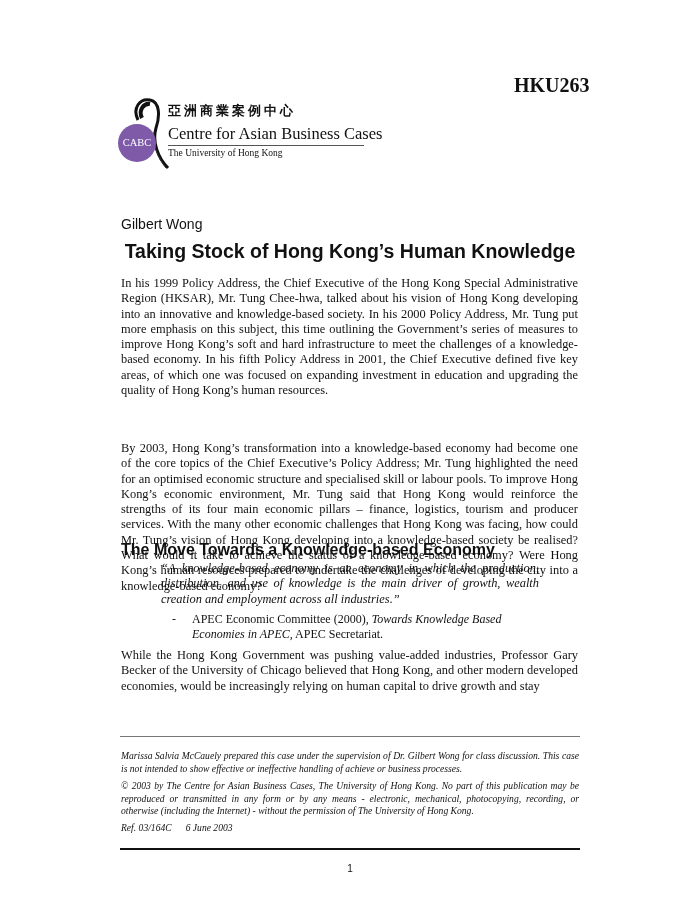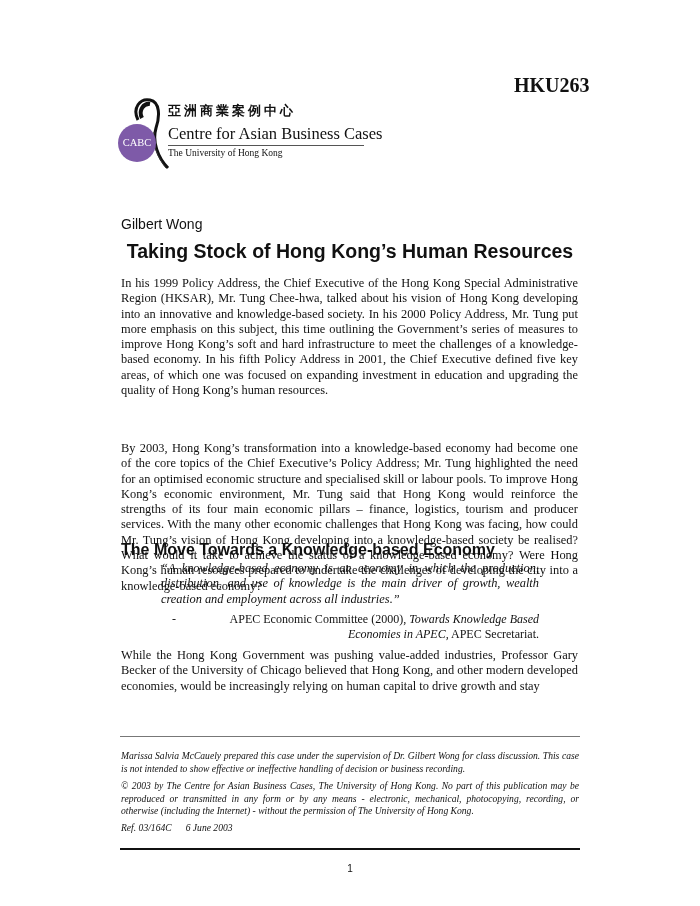--- a/index.html
+++ b/index.html
@@ -15,21 +15,21 @@
     .logo .uni { position: absolute; left: 50px; top: 52px; font-family: "Liberation Serif", serif; font-size: 9.5px; color: #111; white-space: nowrap; }
     .author { left: 121px; top: 216px; font-family: "Liberation Sans", sans-serif; font-size: 14px; text-align: center; }
     .title { left: 0; width: 700px; top: 240px; text-align: center; font-family: "Liberation Sans", sans-serif; font-weight: bold; font-size: 19.5px; }
     .para { left: 121px; width: 457px; font-family: "Liberation Serif", serif; font-size: 12.4px; line-height: 15.3px; text-align: justify; }
     .p1 { top: 276px; }
     .p2 { top: 401px; margin-top: 40px; }
     .p3 { top: 648px; }
     .heading { left: 121px; top: 541px; font-family: "Liberation Sans", sans-serif; font-weight: bold; font-size: 16px; }
     .quote { left: 161px; width: 378px; top: 561px; font-family: "Liberation Serif", serif; font-style: italic; font-size: 12.4px; line-height: 15.3px; text-align: justify; }
     .cite-dash { left: 172px; top: 612px; font-family: "Liberation Serif", serif; font-size: 12px; }
-    .cite { left: 192px; width: 347px; top: 612px; font-family: "Liberation Serif", serif; font-size: 12px; line-height: 15.3px; text-align: right; }
+    .cite { left: 192px; width: 347px; top: 612px; font-family: "Liberation Serif", serif; font-size: 12px; line-height: 15.3px; text-align: left; }
     .rule-top { left: 120px; top: 736px; width: 460px; height: 1px; background: #777; }
     .foot { left: 121px; width: 458px; font-family: "Liberation Serif", serif; font-style: italic; font-size: 9.6px; line-height: 12.5px; text-align: justify; }
     .f1 { top: 750px; }
     .f2 { top: 780px; }
     .f3 { top: 822px; }
     .f3 .gap { display: inline-block; width: 14px; }
     .rule-bottom { left: 120px; top: 848px; width: 460px; height: 2px; background: #111; }
     .page-num { left: 0; width: 700px; top: 863px; text-align: center; font-family: "Liberation Sans", sans-serif; font-size: 10px; }
   </style>
 </head>
@@ -45,31 +45,31 @@
   </svg>
   <div class="circle">CABC</div>
   <div class="cjk">亞洲商業案例中心</div>
   <div class="centre">Centre for Asian Business Cases</div>
   <div class="rule"></div>
   <div class="uni">The University of Hong Kong</div>
 </div>
 
 <div class="abs author">Gilbert Wong</div>
 
-<div class="abs title">Taking Stock of Hong Kong’s Human Resources</div>
+<div class="abs title">Taking Stock of Hong Kong’s Human Knowledge</div>
 
 <div class="abs para p1">In his 1999 Policy Address, the Chief Executive of the Hong Kong Special Administrative Region (HKSAR), Mr. Tung Chee-hwa, talked about his vision of Hong Kong developing into an innovative and knowledge-based society.  In his 2000 Policy Address, Mr. Tung put more emphasis on this subject, this time outlining the Government’s series of measures to improve Hong Kong’s soft and hard infrastructure to meet the challenges of a knowledge-based economy.  In his fifth Policy Address in 2001, the Chief Executive defined five key areas, of which one was focused on expanding investment in education and upgrading the quality of Hong Kong’s human resources.</div>
 <div class="abs para p2">By 2003, Hong Kong’s transformation into a knowledge-based economy had become one of the core topics of the Chief Executive’s Policy Address; Mr. Tung highlighted the need for an optimised economic structure and specialised skill or labour pools.  To improve Hong Kong’s economic environment, Mr. Tung said that Hong Kong would reinforce the strengths of its four main economic pillars – finance, logistics, tourism and producer services.  With the many other economic challenges that Hong Kong was facing, how could Mr. Tung’s vision of Hong Kong developing into a knowledge-based society be realised?  What would it take to achieve the status of a knowledge-based economy?  Were Hong Kong’s human resources prepared to undertake the challenges of developing the city into a knowledge-based economy?</div>
 
 <div class="abs heading">The Move Towards a Knowledge-based Economy</div>
 <div class="abs quote">“A knowledge-based economy is an economy in which the production, distribution, and use of knowledge is the main driver of growth, wealth creation and employment across all industries.”</div>
 <div class="abs cite-dash">-</div>
 <div class="abs cite"><span>APEC Economic Committee (2000), </span><i>Towards Knowledge Based Economies in APEC,</i><span> APEC Secretariat.</span></div>
 
 <div class="abs para p3">While the Hong Kong Government was pushing value-added industries, Professor Gary Becker of the University of Chicago believed that Hong Kong, and other modern developed economies, would be increasingly relying on human capital to drive growth and stay</div>
 
 <div class="abs rule-top"></div>
-<div class="abs foot f1">Marissa Salvia McCauely prepared this case under the supervision of Dr. Gilbert Wong  for class discussion.  This case is not intended to show effective or ineffective handling of decision or business recording.</div>
+<div class="abs foot f1">Marissa Salvia McCauely prepared this case under the supervision of Dr. Gilbert Wong  for class discussion.  This case is not intended to show effective or ineffective handling of achieve or business processes.</div>
 <div class="abs foot f2">© 2003 by The Centre for Asian Business Cases, The University of Hong Kong.  No part of this publication may be reproduced or transmitted in any form or by any means - electronic, mechanical, photocopying, recording, or otherwise (including the Internet) - without the permission of The University of Hong Kong.</div>
 <div class="abs foot f3"><span>Ref. 03/164C</span><span class="gap"></span><span>6 June 2003</span></div>
 <div class="abs rule-bottom"></div>
 
 <div class="abs page-num">1</div>
 
 </body></html>

